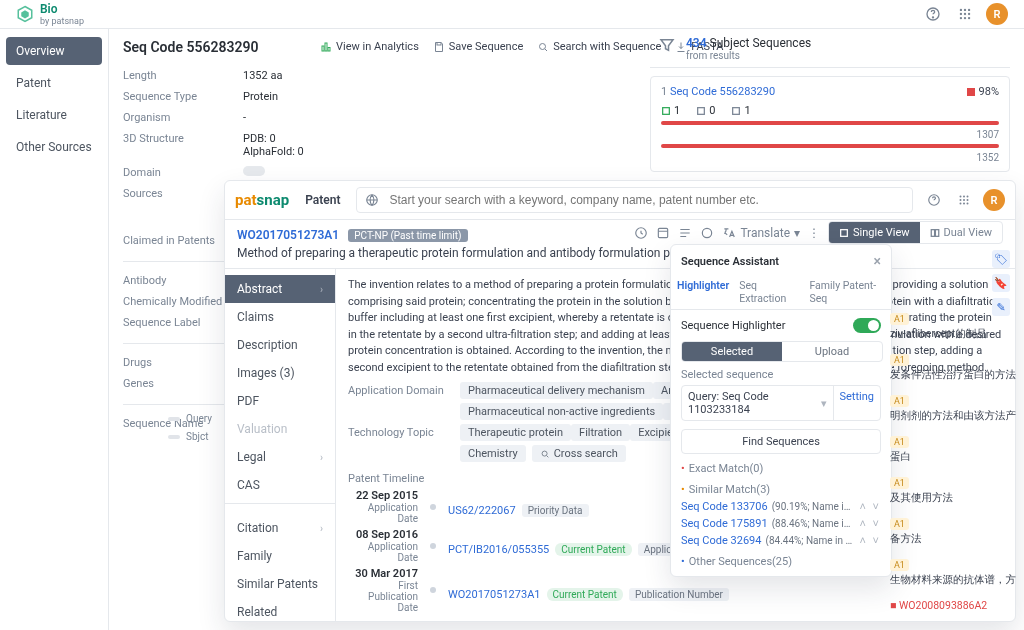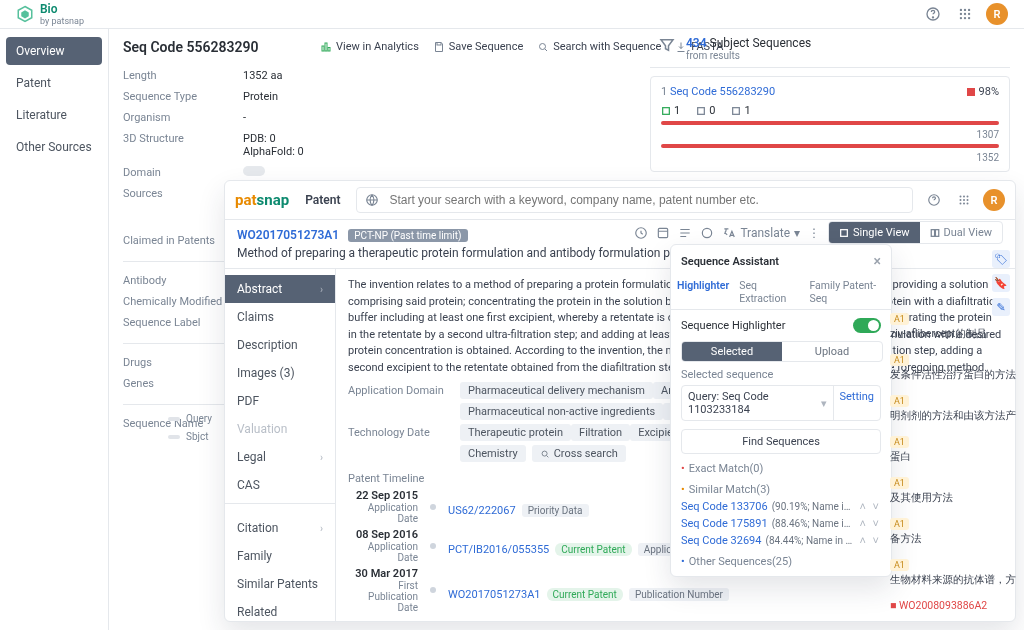--- a/index.html
+++ b/index.html
@@ -512,21 +512,21 @@
             <span id="tags-ad2"><span class="tag">Pharmaceutical non-active ingredients</span><span class="tag">Biological testing</span></span>
             <span class="tag search">
               <svg width="10" height="10" viewBox="0 0 24 24" fill="none" stroke="#6b7480" stroke-width="2">
                 <circle cx="11" cy="11" r="6"></circle>
                 <path d="m20 20-4-4"></path>
               </svg>
               <span>Cross search</span>
             </span>
           </div>
         <div class="tag-row">
-            <span class="k">Technology Date</span>
+            <span class="k">Technology Topic</span>
             <span id="tags-tt"><span class="tag">Therapeutic protein</span><span class="tag">Filtration</span><span class="tag">Excipient</span><span class="tag">Protein concentration</span><span class="tag">Antib…</span></span>
           </div>
         <div class="tag-row">
             <span class="k"></span>
             <span id="tags-tt2"><span class="tag">Chemistry</span></span>
             <span class="tag search">
               <svg width="10" height="10" viewBox="0 0 24 24" fill="none" stroke="#6b7480" stroke-width="2">
                 <circle cx="11" cy="11" r="6"></circle>
                 <path d="m20 20-4-4"></path>
               </svg>

